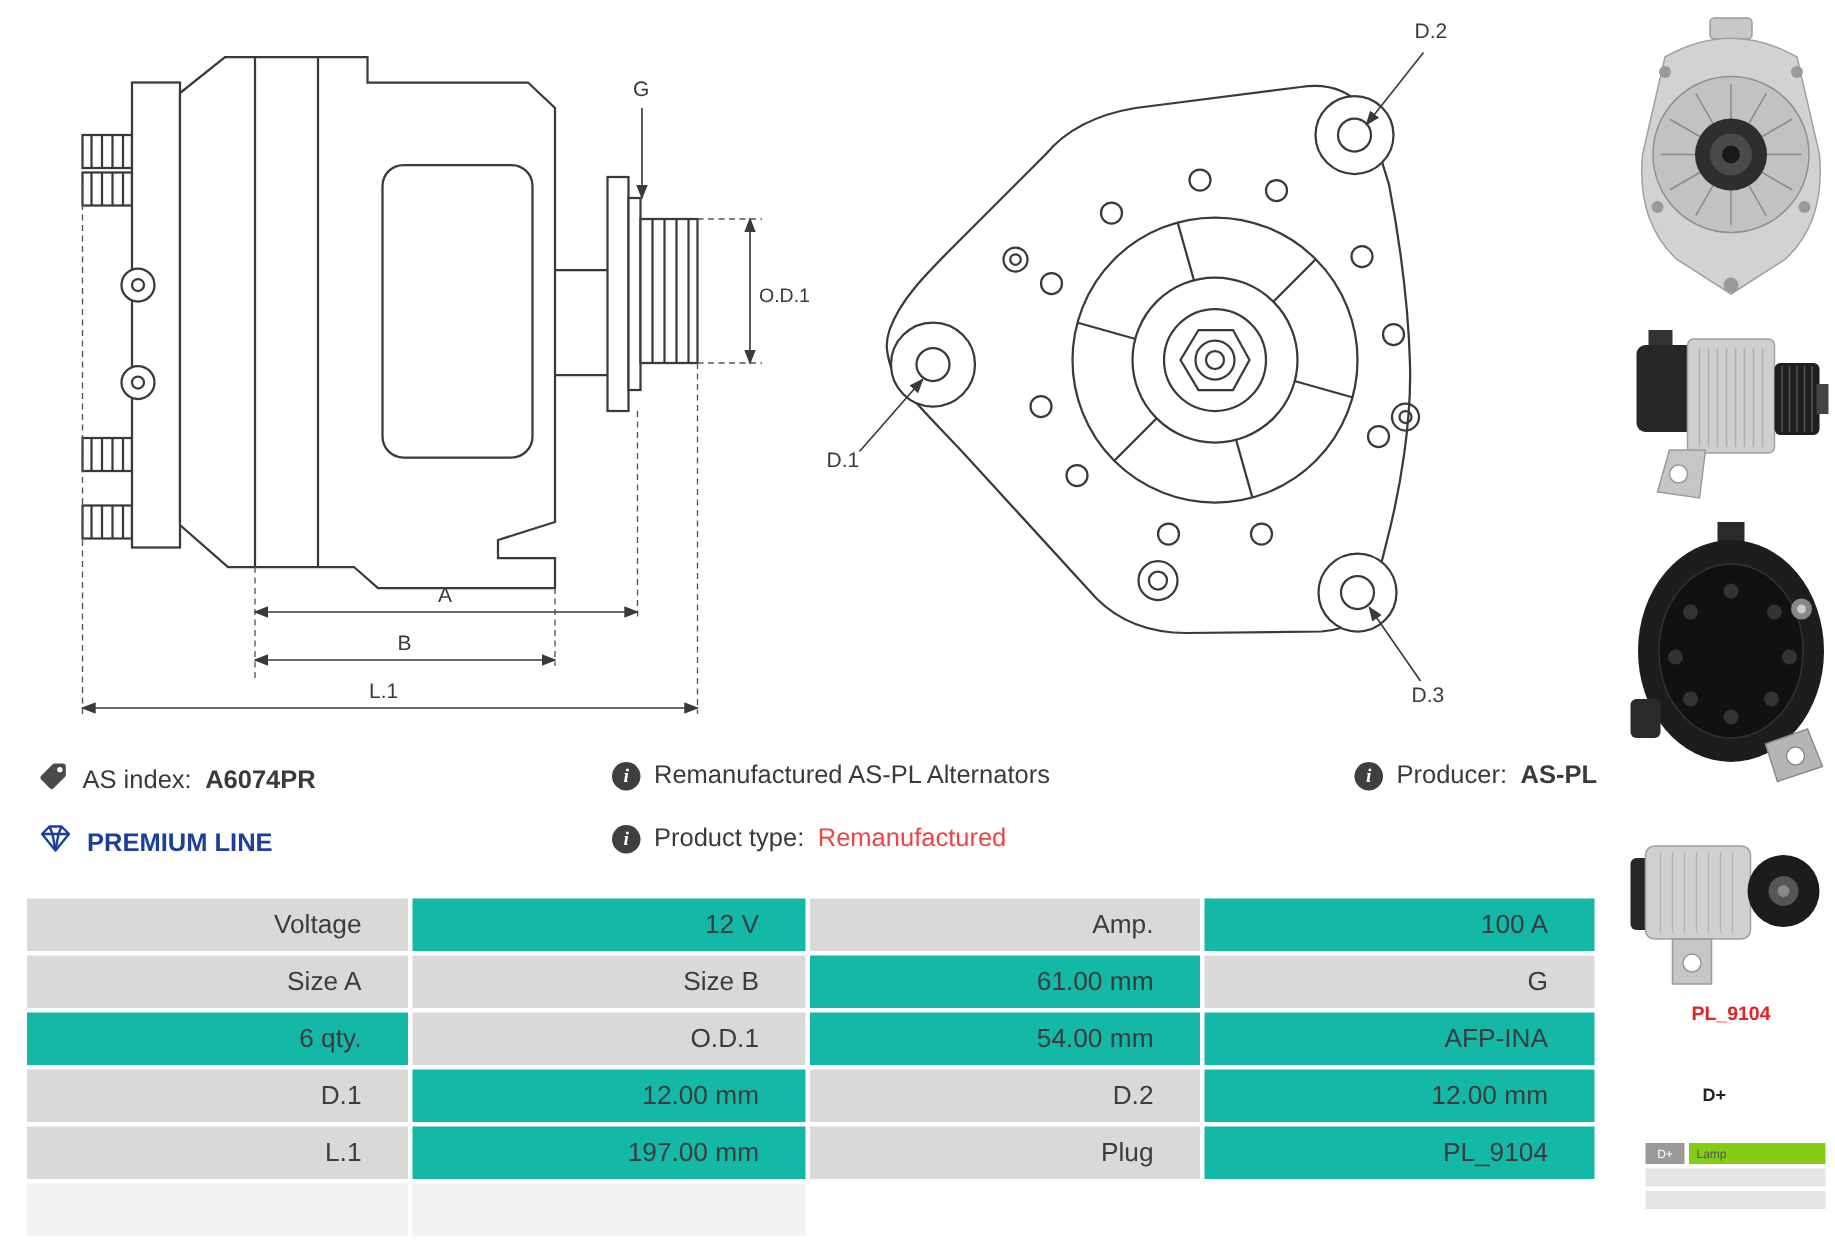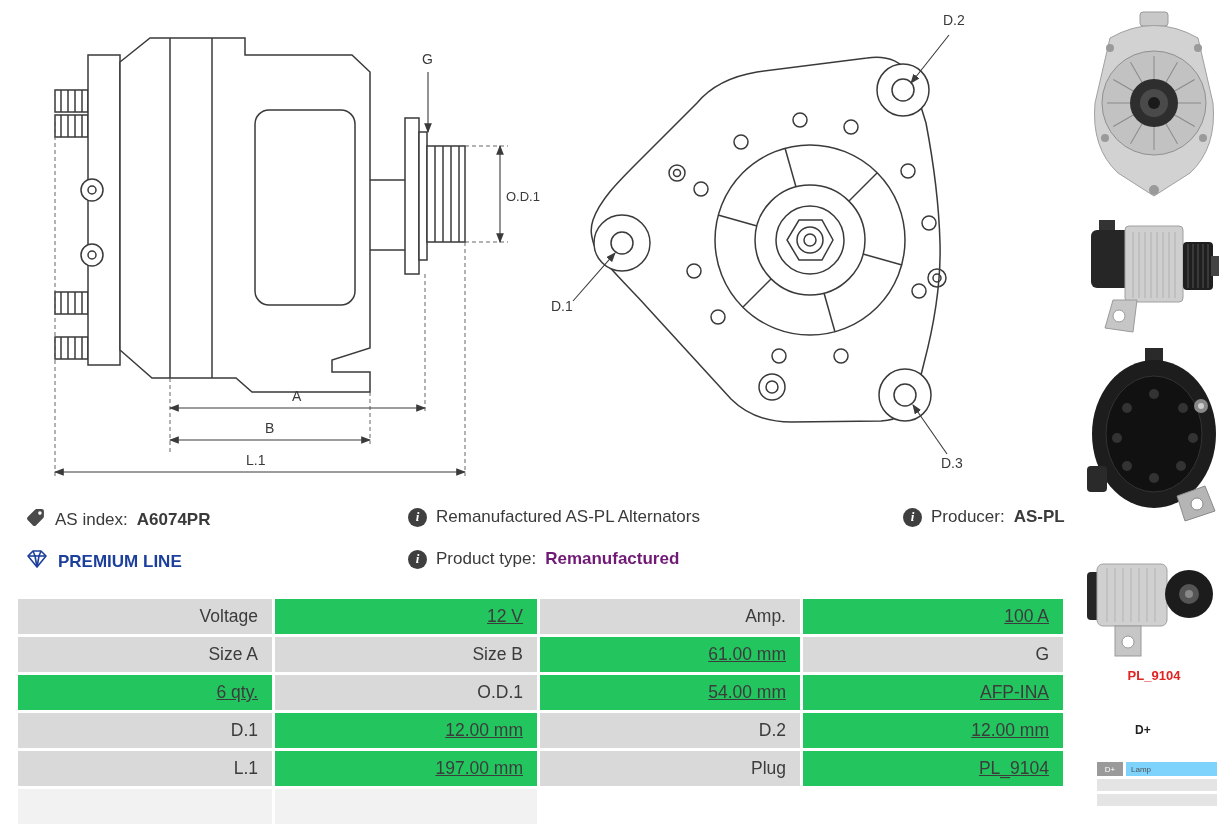--- a/index.html
+++ b/index.html
@@ -8,40 +8,40 @@
   .drawing{position:absolute;}
   .drawing-side{left:40px;top:10px;}
   .drawing-front{left:545px;top:5px;}
 
   .info-row{position:absolute;display:flex;align-items:center;gap:9px;font-size:17px;white-space:nowrap;}
   .bold{font-weight:bold;}
   .info-icon{width:19px;height:19px;border-radius:50%;background:#3f3f3f;color:#fff;
              font-size:13px;font-weight:bold;font-style:italic;display:flex;align-items:center;
              justify-content:center;flex:0 0 auto;font-family:"Liberation Serif",serif;}
   .premium{color:#1b3f9b;font-weight:bold;}
-  .green{color:#701a75;font-weight:bold;}
+  .green{color:#ef4444;font-weight:normal;}
   .logo-block{position:absolute;left:980px;top:534px;width:92px;}
 
   .spec-table{position:absolute;left:18px;top:599px;display:grid;
               grid-template-columns:254px 262px 260px 260px;grid-auto-rows:35px;gap:3px;
               background:#fff;font-size:17.5px;color:#3c3c3c;}
-  .cell{display:flex;align-items:center;justify-content:flex-end;padding-right:14px;}
+  .cell{display:flex;align-items:center;justify-content:flex-end;padding-right:31px;}
   .cell.label{background:#d9d9d9;}
-  .cell.value{background:#22c55e;text-decoration:underline;}
+  .cell.value{background:#14b8a6;}
   .cell.blank{background:#f2f2f2;}
 
   .sidebar{position:absolute;left:1085px;top:0;width:138px;height:838px;}
   .photo{position:absolute;left:0;width:138px;}
   .plug-code{position:absolute;top:668px;left:0;width:138px;text-align:center;
              color:#e02420;font-weight:bold;font-size:13px;}
   .terminal{position:absolute;top:723px;left:50px;font-weight:bold;font-size:12px;color:#222;}
   .pinout{position:absolute;top:762px;left:12px;width:120px;}
   .pinout-row1{display:flex;gap:3px;height:14px;margin-bottom:3px;font-size:8px;}
   .pin-cell{background:#9a9a9a;color:#fff;width:26px;display:flex;align-items:center;justify-content:center;}
-  .pin-desc{background:#7dd3fc;color:#555;flex:1;display:flex;align-items:center;padding-left:5px;}
+  .pin-desc{background:#84cc16;color:#555;flex:1;display:flex;align-items:center;padding-left:5px;}
   .pinout-bar{height:12px;background:#e4e4e4;margin-bottom:3px;}
 </style>
 </head>
 <body>
 
 <div class="page">
 
   <div class="drawing drawing-side">
     <svg width="510" height="480" viewBox="0 0 510 480">
       <defs>

